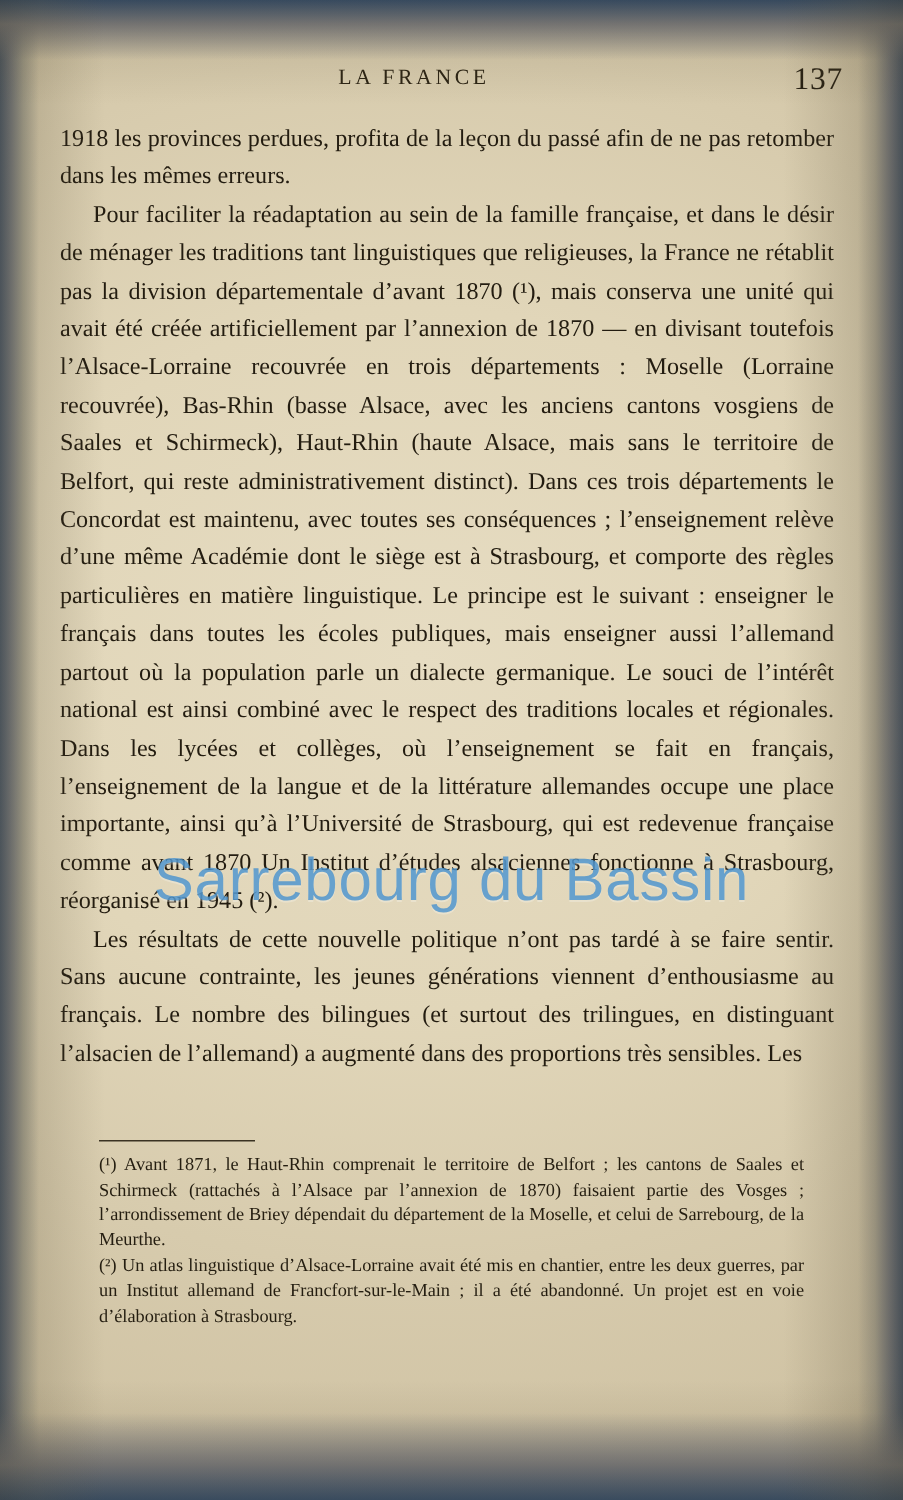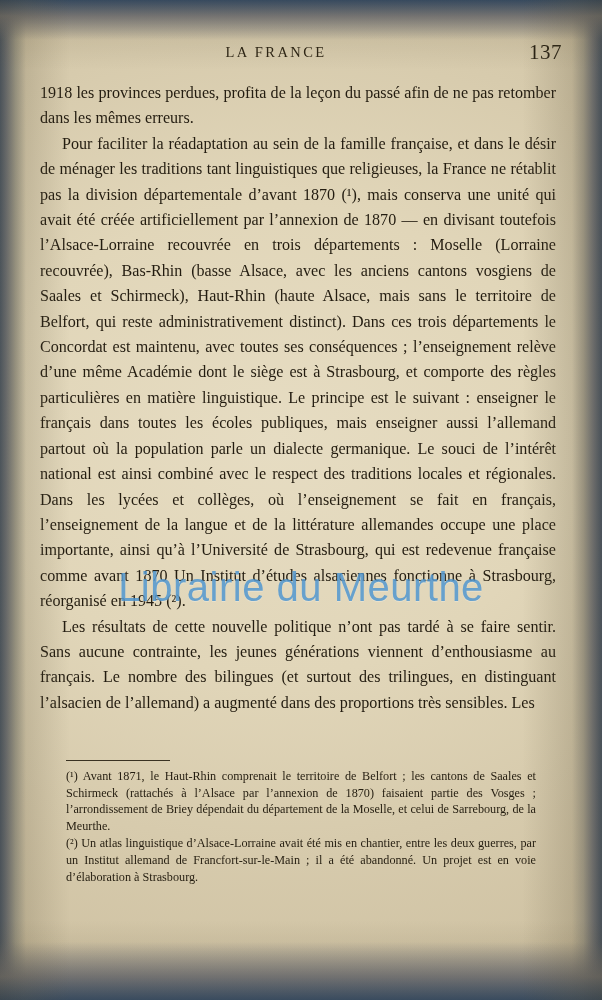--- a/index.html
+++ b/index.html
@@ -167,14 +167,14 @@
     </div>
 
   </div>
 
   <div class="edge-left"></div>
   <div class="edge-right"></div>
   <div class="edge-top"></div>
   <div class="edge-bottom"></div>
   <div class="vignette"></div>
 
-  <div class="watermark">Librairie du Meurthe</div>
+  <div class="watermark">Sarrebourg du Bassin</div>
 </div>
 
 </body></html>

